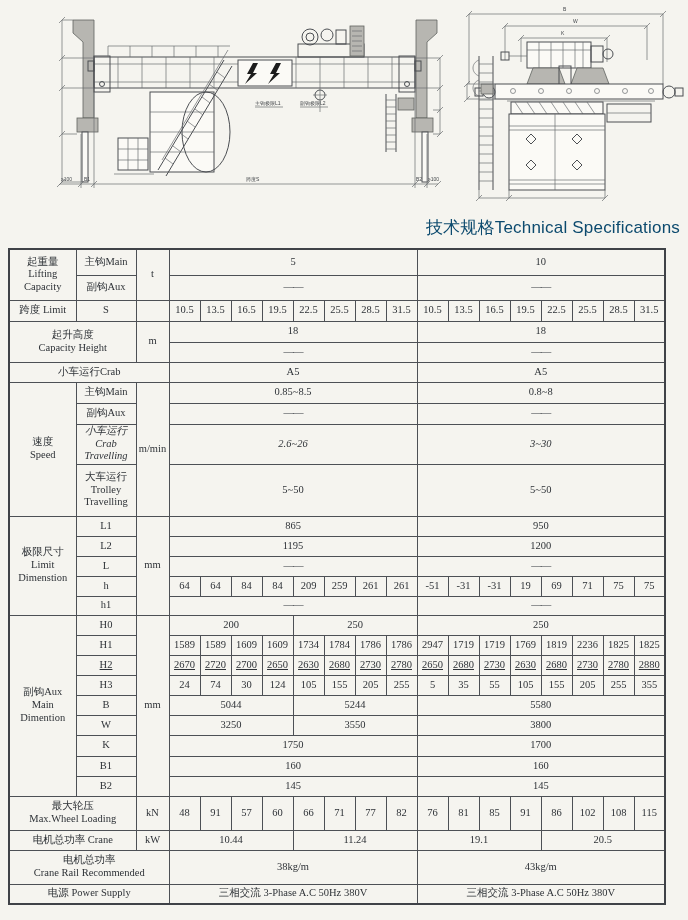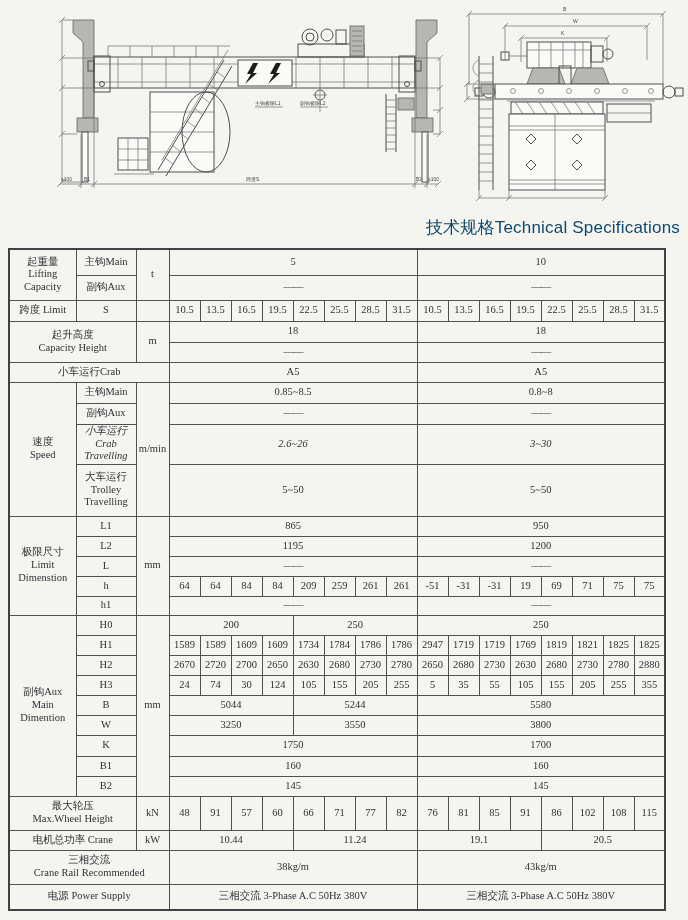--- a/index.html
+++ b/index.html
@@ -351,25 +351,25 @@
         <td>1609</td>
         <td>1734</td>
         <td>1784</td>
         <td>1786</td>
         <td>1786</td>
         <td>2947</td>
         <td>1719</td>
         <td>1719</td>
         <td>1769</td>
         <td>1819</td>
-        <td>1821</td>
+        <td>2236</td>
         <td>1825</td>
         <td>1825</td>
       </tr>
-      <tr style="height: 20px;">
+      <tr style="height: 20px; text-decoration: underline;">
         <td>H2</td>
         <td>2670</td>
         <td>2720</td>
         <td>2700</td>
         <td>2650</td>
         <td>2630</td>
         <td>2680</td>
         <td>2730</td>
         <td>2780</td>
         <td>2650</td>
@@ -422,21 +422,21 @@
         <td colspan="8">160</td>
         <td colspan="8">160</td>
       </tr>
       <tr style="height: 20px;">
         <td>B2</td>
         <td colspan="8">145</td>
         <td colspan="8">145</td>
       </tr>
       <tr style="height: 34px;">
         <td colspan="2" class="lbl">最大轮压
-Max.Wheel Height</td>
+Max.Wheel Loading</td>
         <td>kN</td>
         <td>48</td>
         <td>91</td>
         <td>57</td>
         <td>60</td>
         <td>66</td>
         <td>71</td>
         <td>77</td>
         <td>82</td>
         <td>76</td>
@@ -450,24 +450,24 @@
       </tr>
       <tr style="height: 20px;">
         <td colspan="2" class="lbl">电机总功率 Crane</td>
         <td>kW</td>
         <td colspan="4">10.44</td>
         <td colspan="4">11.24</td>
         <td colspan="4">19.1</td>
         <td colspan="4">20.5</td>
       </tr>
       <tr style="height: 34px;">
-        <td colspan="3" class="lbl">三相交流
+        <td colspan="3" class="lbl">电机总功率
 Crane Rail Recommended</td>
         <td colspan="8">38kg/m</td>
         <td colspan="8">43kg/m</td>
       </tr>
-      <tr style="height: 26px;">
+      <tr style="height: 20px;">
         <td colspan="3" class="lbl">电源 Power Supply</td>
         <td colspan="8">三相交流 3-Phase A.C 50Hz  380V</td>
         <td colspan="8">三相交流 3-Phase A.C 50Hz  380V</td>
       </tr>
     </tbody>
 </table>
 
 </body></html>

